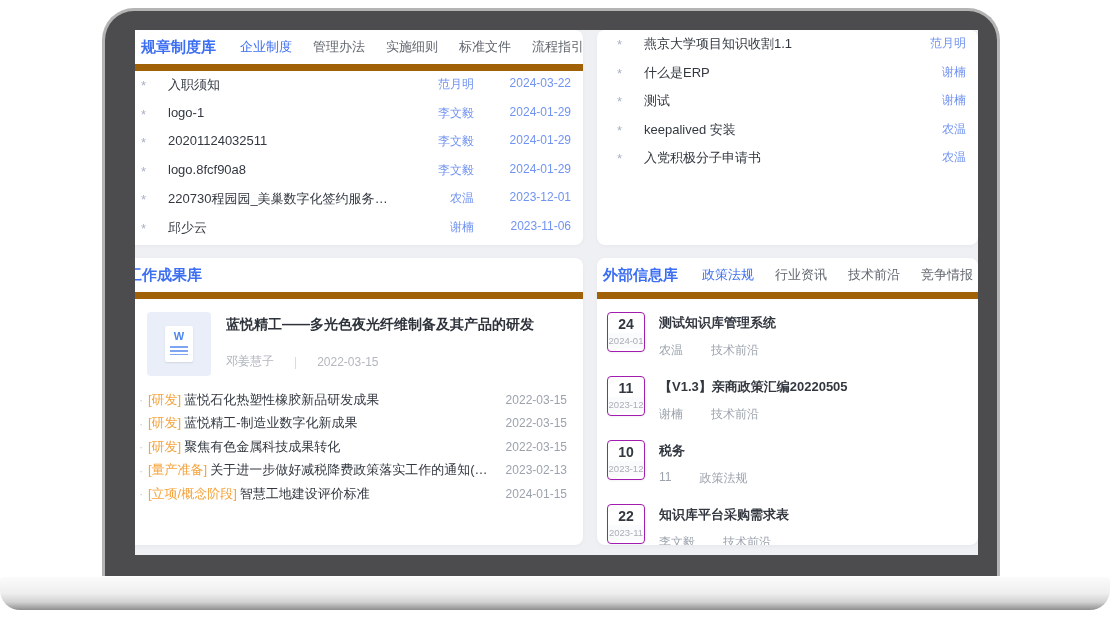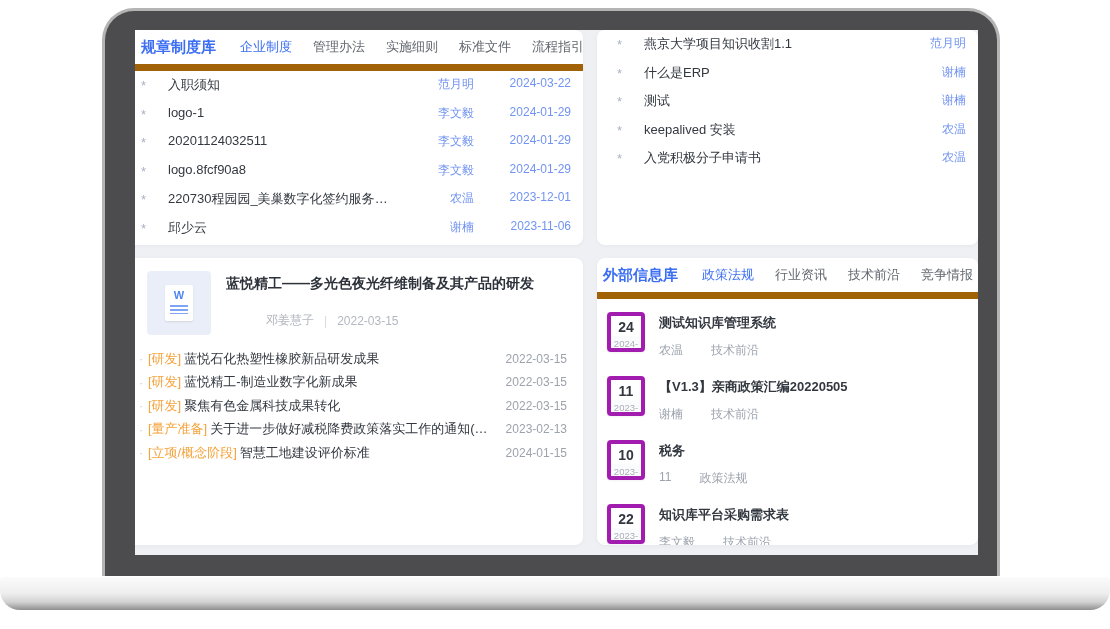--- a/index.html
+++ b/index.html
@@ -50,35 +50,35 @@
          display:flex;align-items:center;justify-content:center;}
   .page{width:28px;height:36px;background:#fff;border-radius:2px;
         box-shadow:0 1px 2px rgba(0,0,0,.10);text-align:center;}
   .page .w{display:block;margin-top:5px;font-size:11px;font-weight:bold;color:#4E86F0;line-height:1;}
   .page .lines{width:18px;height:9px;margin:4px auto 0;
         background:repeating-linear-gradient(180deg,#7EA4F2 0 2px,transparent 2px 4px);}
   .featured-info{display:flex;flex-direction:column;justify-content:space-between;
                  padding:4px 0 6px;min-width:0;}
   .featured-title{font-size:14px;font-weight:bold;color:#2E333B;white-space:nowrap;
                   overflow:hidden;text-overflow:ellipsis;}
-  .featured-byline{display:flex;align-items:center;gap:10px;font-size:12px;color:#B3B7BF;margin-left:40px;}
+  .featured-byline{display:flex;align-items:center;gap:20px;font-size:12px;color:#B3B7BF;}
   .byline-sep{color:#D8DADE;}
 
   .result-list{list-style:none;margin:4px 0 0;padding:0 16px 0 18px;}
   .result-list li{display:flex;align-items:center;height:23.5px;font-size:13px;}
   .dot{width:9px;color:#C9CED8;}
   .dot::before{content:"·";}
   .tag{color:#F5A33B;margin-right:3px;white-space:nowrap;}
   .r-title{flex:1;color:#333840;white-space:nowrap;overflow:hidden;text-overflow:ellipsis;}
   .r-date{margin-left:8px;color:#9CA3AD;font-size:12px;white-space:nowrap;}
 
   
   .ext-list{list-style:none;margin:13px 0 0;padding:0 14px 0 10px;}
   .ext-list li{display:flex;gap:14px;margin-bottom:17px;}
-  .date-box{width:38px;height:40px;flex:none;background:#fff;border:4px solid #a21caf;
+  .date-box{width:38px;height:40px;flex:none;background:#fff;border:1px solid #a21caf;
             border-radius:4px;box-shadow:0 1px 2px rgba(0,0,0,.05);text-align:center;
             box-sizing:border-box;overflow:hidden;}
   .day{display:block;font-size:14px;font-weight:bold;color:#333840;padding-top:3px;line-height:1.2;}
   .month{display:block;font-size:9.5px;color:#A9AEB6;background:#FAFBFD;padding:2px 0;}
   .ext-info{flex:1;padding-top:2px;min-width:0;}
   .ext-title{font-size:13px;font-weight:600;color:#333840;white-space:nowrap;
              overflow:hidden;text-overflow:ellipsis;}
   .ext-meta{display:flex;gap:28px;margin-top:10px;font-size:12px;color:#9CA3AD;}
 </style>
 </head>
@@ -164,20 +164,23 @@
         </li>
         <li>
           <span class="bullet"></span>
           <span class="doc-title">入党积极分子申请书</span>
           <span class="doc-author">农温</span>
         </li>
       </ul>
   </section>
 
   <section class="panel" id="panel-results">
+    <header class="panel-header">
+      <span class="panel-title">工作成果库</span>
+    </header>
     <div class="featured">
       <div class="thumb">
         <div class="page">
           <span class="w">W</span>
           <div class="lines"></div>
         </div>
       </div>
       <div class="featured-info">
         <div class="featured-title">蓝悦精工——多光色夜光纤维制备及其产品的研发</div>
         <div class="featured-byline">

